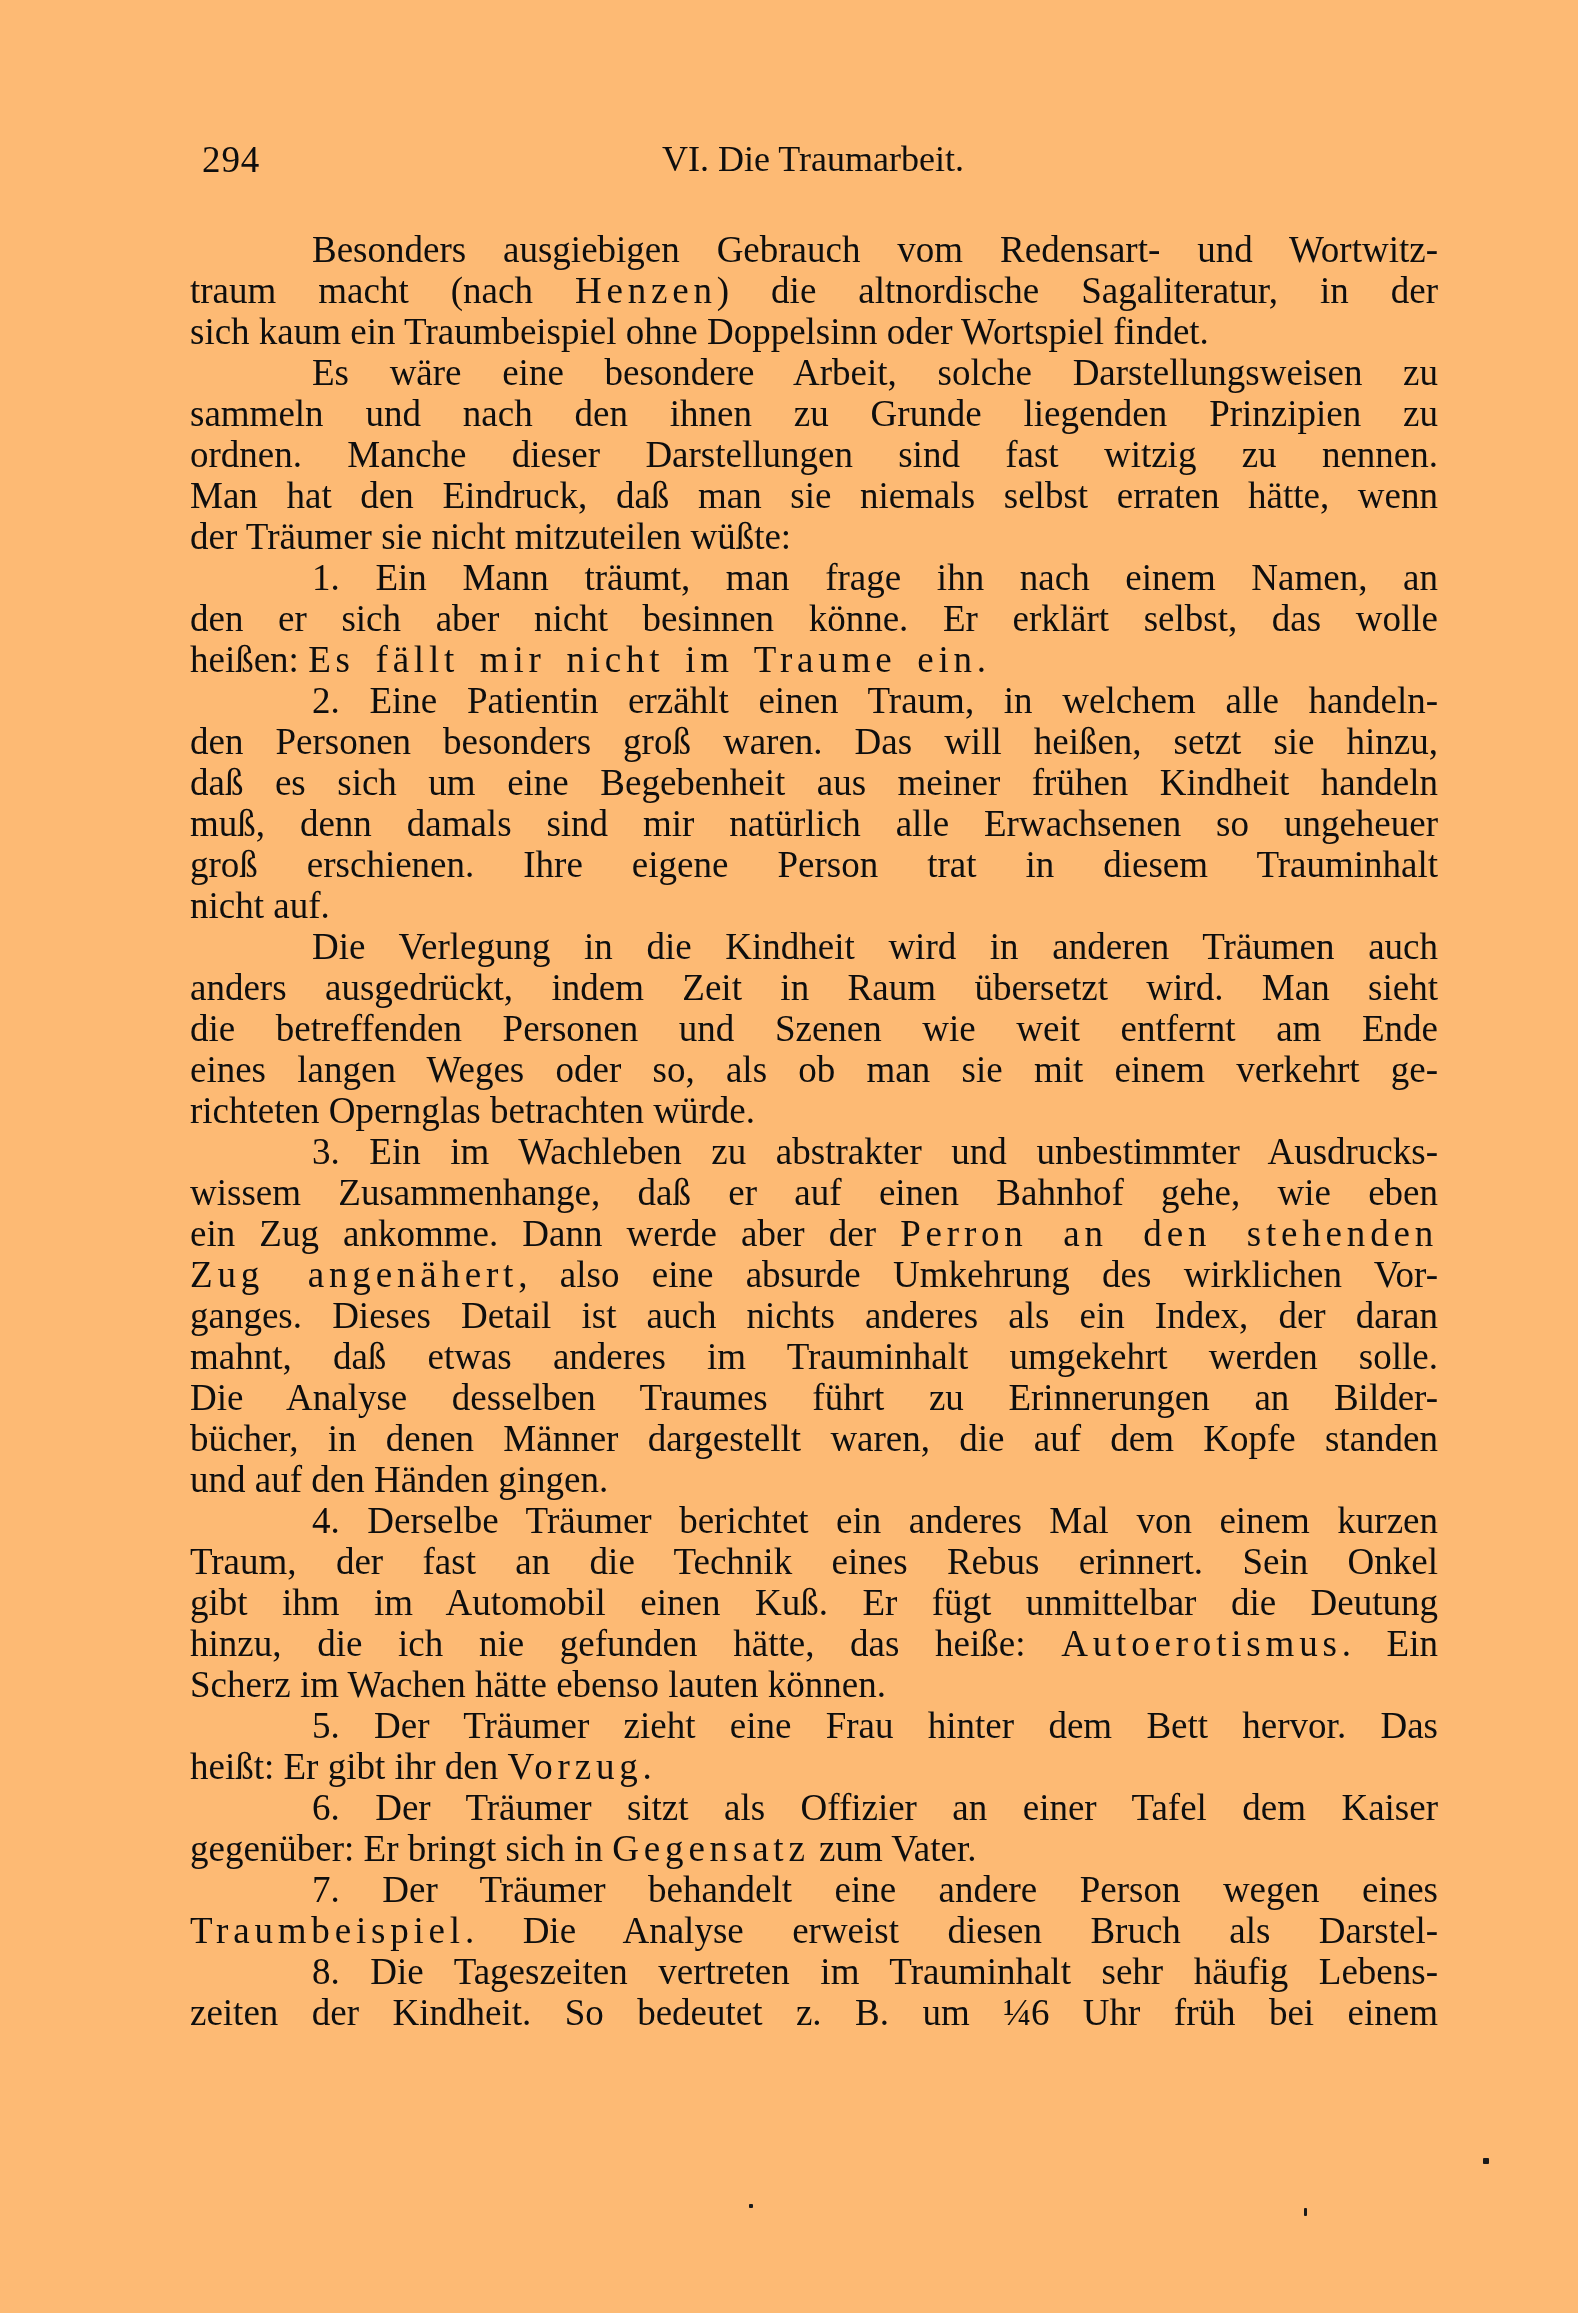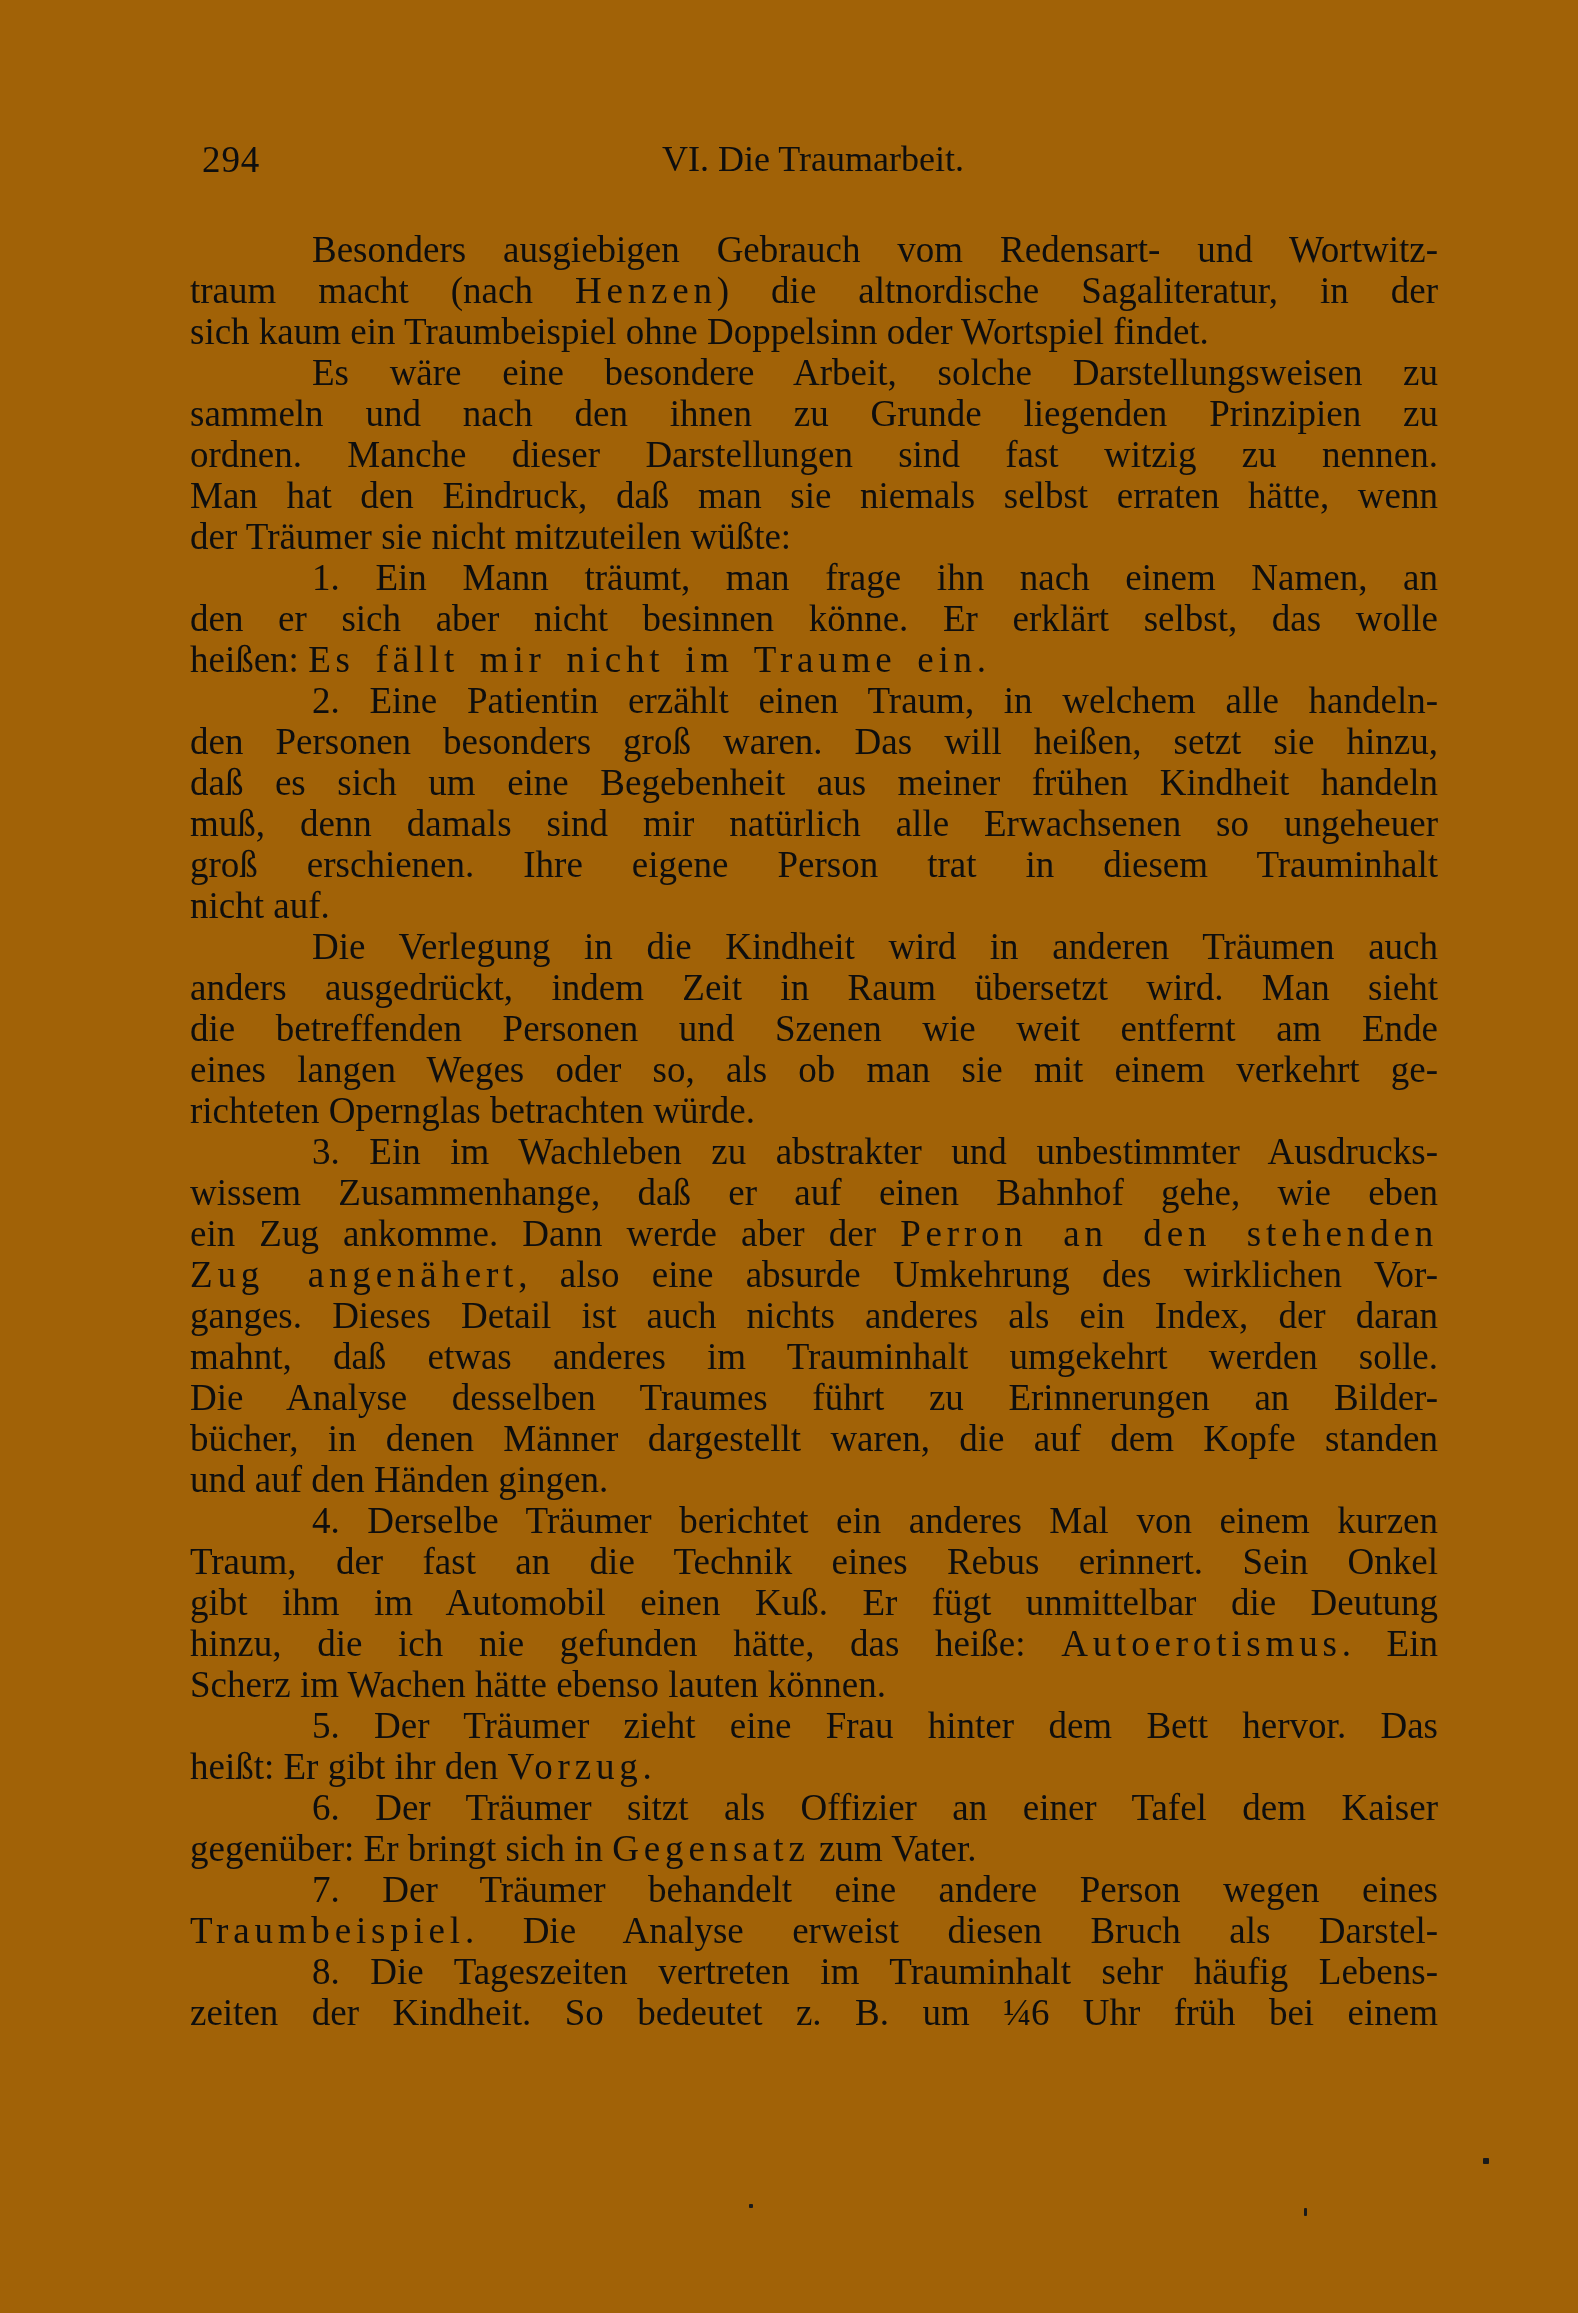--- a/index.html
+++ b/index.html
@@ -1,20 +1,20 @@
 <!DOCTYPE html>
 <html style="font-size:15px"><head>
 <meta charset="utf-8">
 <style>
   html, body { margin: 0; padding: 0; background: #ffffff; }
   #book-page {
     position: relative;
     width: 1579px;
     height: 2313px;
-    background: #a16207;
+    background: #fdba74;
     color: #0e0e0e;
     font-family: "Liberation Serif", "DejaVu Serif", serif;
     overflow: hidden;
   }
   #page-number {
     position: absolute;
     left: 202px;
     top: 139px;
     font-size: 37px;
     line-height: 41px;

